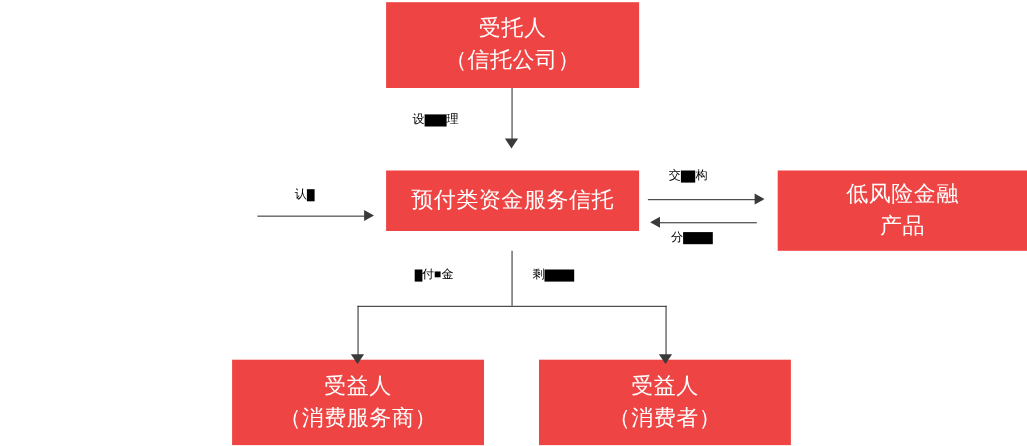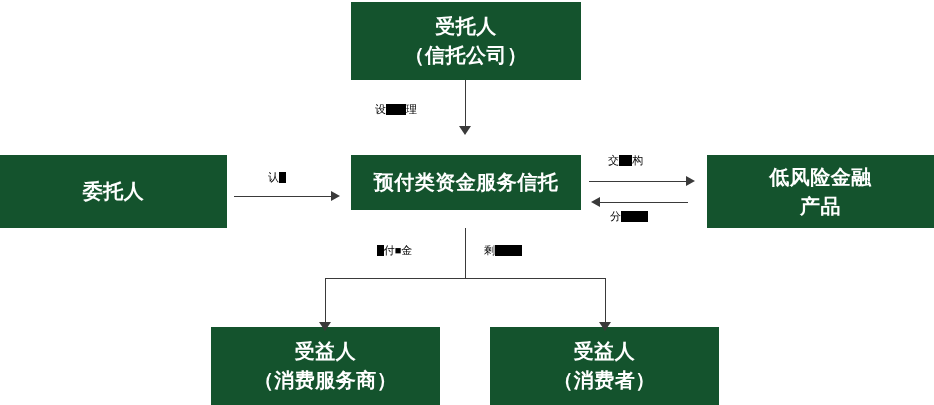--- a/index.html
+++ b/index.html
@@ -13,31 +13,31 @@
   #canvas {
     position: relative;
     width: 934px;
     height: 405px;
     background: #ffffff;
     overflow: hidden;
   }
   .node {
     position: absolute;
     box-sizing: border-box;
-    background: #14532d;
+    background: #ef4444;
     color: #ffffff;
     display: flex;
     align-items: center;
     justify-content: center;
     text-align: center;
     font-size: 20px;
     line-height: 1.45;
     letter-spacing: 0.5px;
     white-space: pre-line;
-    font-weight: 700;
+    font-weight: 400;
   }
   
   #node-trustee      { left: 351px; top: 2px;   width: 230px; height: 78px; }
   #node-settlor      { left: 0px;   top: 155px; width: 227px; height: 73px; }
   #node-trust        { left: 351px; top: 155px; width: 230px; height: 55px; }
   #node-product      { left: 707px; top: 155px; width: 227px; height: 73px; }
   #node-service      { left: 211px; top: 327px; width: 229px; height: 78px; }
   #node-consumer     { left: 490px; top: 327px; width: 229px; height: 78px; }
 
   
@@ -88,21 +88,20 @@
   }
 </style>
 </head>
 <body>
 
 <div id="canvas">
 
   <div class="node" id="node-trustee">受托人
 （信托公司）</div>
 
-  <div class="node" id="node-settlor">委托人</div>
 
   <div class="node" id="node-trust">预付类资金服务信托</div>
 
   <div class="node" id="node-product">低风险金融
 产品</div>
 
   <div class="node" id="node-service">受益人
 （消费服务商）</div>
 
   <div class="node" id="node-consumer">受益人

